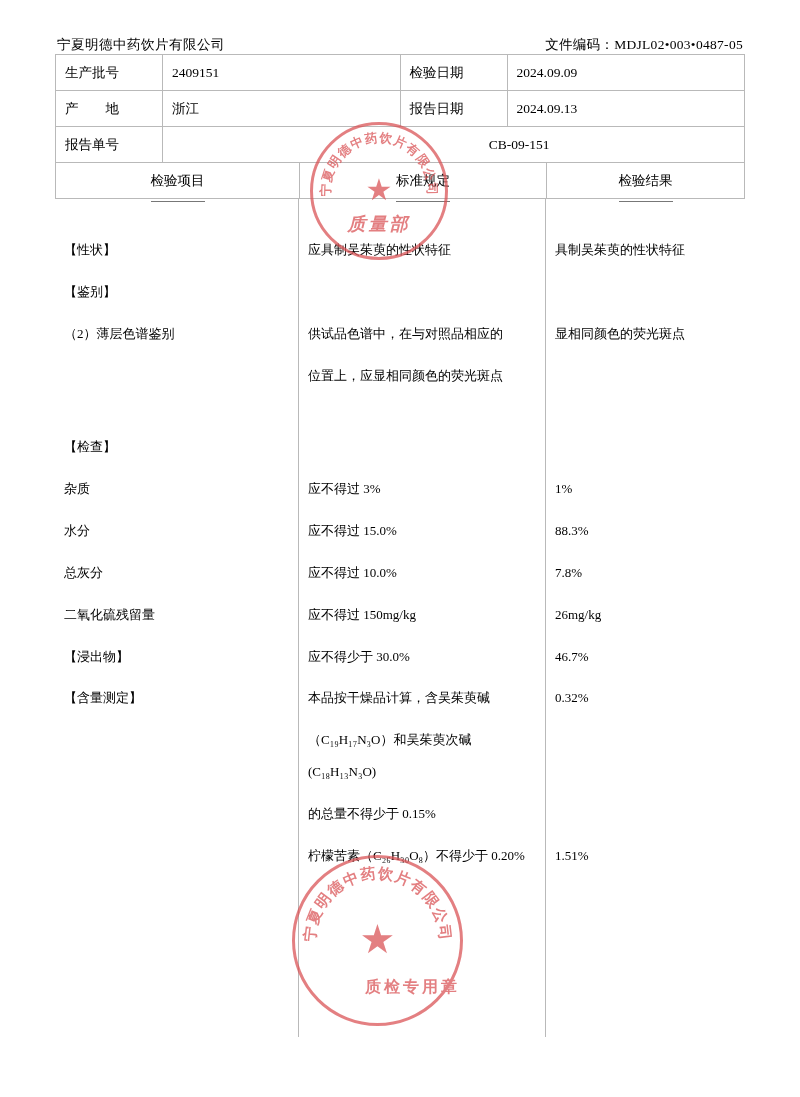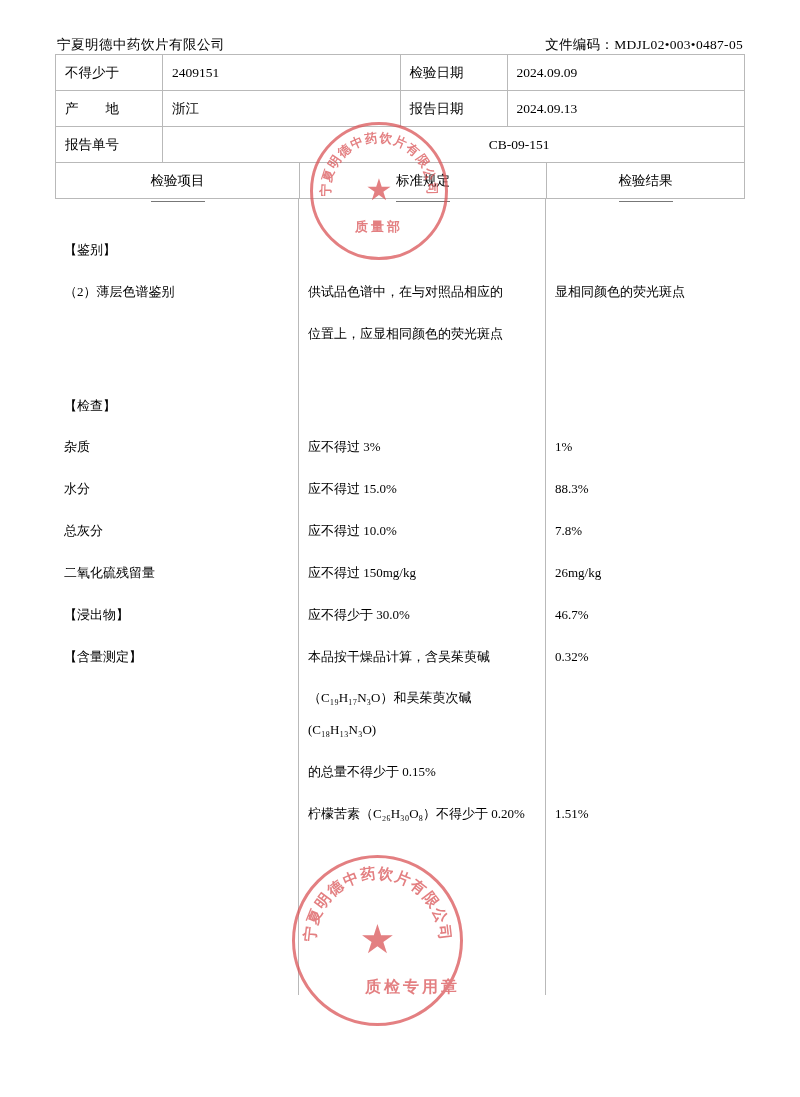--- a/index.html
+++ b/index.html
@@ -139,21 +139,21 @@
     font-size: 15px;
     font-weight: bold;
     letter-spacing: 3px;
     font-family: "Liberation Serif", serif;
   }
   #stamp-top {
     width: 132px; height: 132px;
     left: 310px; top: 122px;
   }
   #stamp-top .star { font-size: 30px; }
-  #stamp-top .sub { font-size: 13px; bottom: 16%; letter-spacing: 3px; }
+  #stamp-top .sub { font-size: 18px; bottom: 16%; letter-spacing: 3px; font-style: italic; }
   #stamp-bottom {
     width: 165px; height: 165px;
     left: 292px; top: 855px;
   }
   #stamp-bottom .star { font-size: 40px; }
   #stamp-bottom .sub { font-size: 16px; bottom: 15%; letter-spacing: 3px; text-align: right; }
 </style>
 </head>
 <body>
 
@@ -161,21 +161,21 @@
 
   <div class="header-row">
     <div class="company-name">宁夏明德中药饮片有限公司</div>
     <div class="doc-code"><span>文件编码：</span><span>MDJL02•003•0487-05</span></div>
   </div>
 
 
   <table class="doc">
     <tbody>
     <tr>
-      <td class="lbl">不得少于</td>
+      <td class="lbl">生产批号</td>
       <td>2409151</td>
       <td class="lbl2">检验日期</td>
       <td>2024.09.09</td>
     </tr>
     <tr>
       <td class="lbl">产　　地</td>
       <td>浙江</td>
       <td class="lbl2">报告日期</td>
       <td>2024.09.13</td>
     </tr>
@@ -198,20 +198,25 @@
 
   <div class="outer" style="border-left:none;border-right:none;border-bottom:none;">
     <table class="body">
       <tbody>
           <tr>
             <td class="c1" style="border-left:none;"></td>
             <td class="c2"></td>
             <td class="c3" style="border-right:none;"></td>
           </tr>
       <tr>
+            <td class="c1" style="border-left:none;">【性状】</td>
+            <td class="c2">应具制吴茱萸的性状特征</td>
+            <td class="c3" style="border-right:none;">具制吴茱萸的性状特征</td>
+          </tr>
+      <tr>
             <td class="c1" style="border-left:none;">【鉴别】</td>
             <td class="c2"></td>
             <td class="c3" style="border-right:none;"></td>
           </tr>
       <tr>
             <td class="c1" style="border-left:none;">（2）薄层色谱鉴别</td>
             <td class="c2">供试品色谱中，在与对照品相应的</td>
             <td class="c3" style="border-right:none;">显相同颜色的荧光斑点</td>
           </tr>
       <tr>

